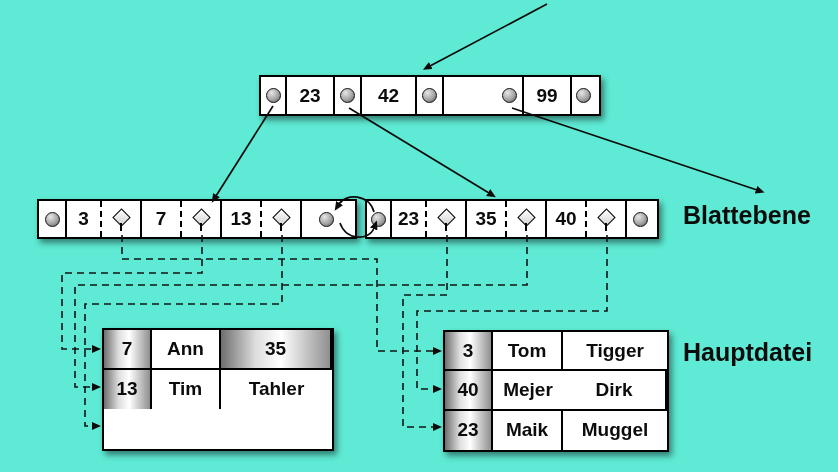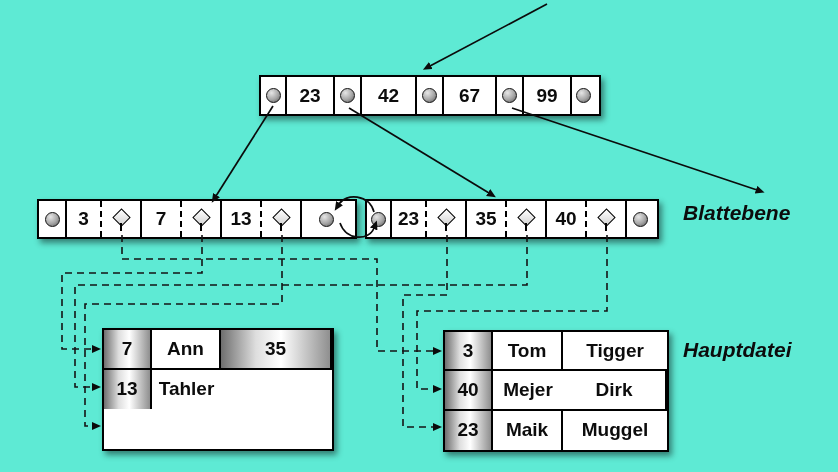--- a/index.html
+++ b/index.html
@@ -27,21 +27,21 @@
   
   .rtable{position:absolute;background:#fff;border:2px solid #000;display:grid;
           box-shadow:3px 4px 6px rgba(0,0,0,0.45);z-index:2;}
   .tcell{display:flex;align-items:center;justify-content:center;box-sizing:border-box;
          border-right:2px solid #000;border-bottom:2px solid #000;font-size:19px;font-weight:700;}
   .tcell.lastcol{border-right:none;}
   .tcell.lastrow{border-bottom:none;}
   .tcell.keycol{background:linear-gradient(90deg,#6f6f6f 0%,#dedede 32%,#ffffff 55%,#8f8f8f 100%);}
 
   
-  .lvl-label{position:absolute;font-style:italic;font-weight:700;font-size:21px;z-index:3;}
+  .lvl-label{position:absolute;font-weight:700;font-size:25px;z-index:3;}
 
   
   .lines{position:absolute;left:0;top:0;z-index:5;pointer-events:none;}
   .solidln{stroke:#0b0b0b;stroke-width:1.7;fill:none;}
   .route{stroke:#141414;stroke-width:1.6;fill:none;stroke-dasharray:7 5;}
 </style>
 </head>
 <body>
 
 <div class="stage">
@@ -54,23 +54,20 @@
       <span class="keytxt">23</span>
       </div>
     <div class="cell" style="left:74px;width:27px;">
       <span class="circle"></span>
       </div>
     <div class="cell" style="left:101px;width:55px;text-align:right;">
       <span class="keytxt">42</span>
       </div>
     <div class="cell" style="left:156px;width:27px;">
       <span class="circle"></span>
-      </div>
-    <div class="cell" style="left:183px;width:53px;">
-      <span class="keytxt">67</span>
       </div>
     <div class="cell" style="left:236px;width:27px;">
       <span class="circle"></span>
       </div>
     <div class="cell" style="left:263px;width:48px;">
       <span class="keytxt">99</span>
       </div>
     <div class="cell noborder" style="left:311px;width:23px;">
       <span class="circle"></span>
       </div>
@@ -146,20 +143,21 @@
     <div class="cell noborder" style="left:260px;width:26px;">
       <span class="circle"></span>
       </div>
   </div>
 
   <div class="rtable" style="left:102px;top:328px;width:228px;height:119px;grid-template-columns:48px 69px 1fr;grid-template-rows:1fr 1fr 1fr;">
     <div class="tcell keycol">7</div>
     <div class="tcell">Ann</div>
     <div class="tcell keycol">35</div>
     <div class="tcell keycol lastrow">13</div>
+    <div class="tcell lastrow">Tim</div>
     <div class="tcell lastcol lastrow">Tahler</div>
   </div>
 
   <div class="rtable" style="left:443px;top:330px;width:222px;height:118px;grid-template-columns:48px 70px 1fr;grid-template-rows:1fr 1fr 1fr;">
     <div class="tcell keycol">3</div>
     <div class="tcell">Tom</div>
     <div class="tcell lastcol">Tigger</div>
     <div class="tcell keycol">40</div>
     <div class="tcell lastcol">Mejer</div>
     <div class="tcell">Dirk</div>

